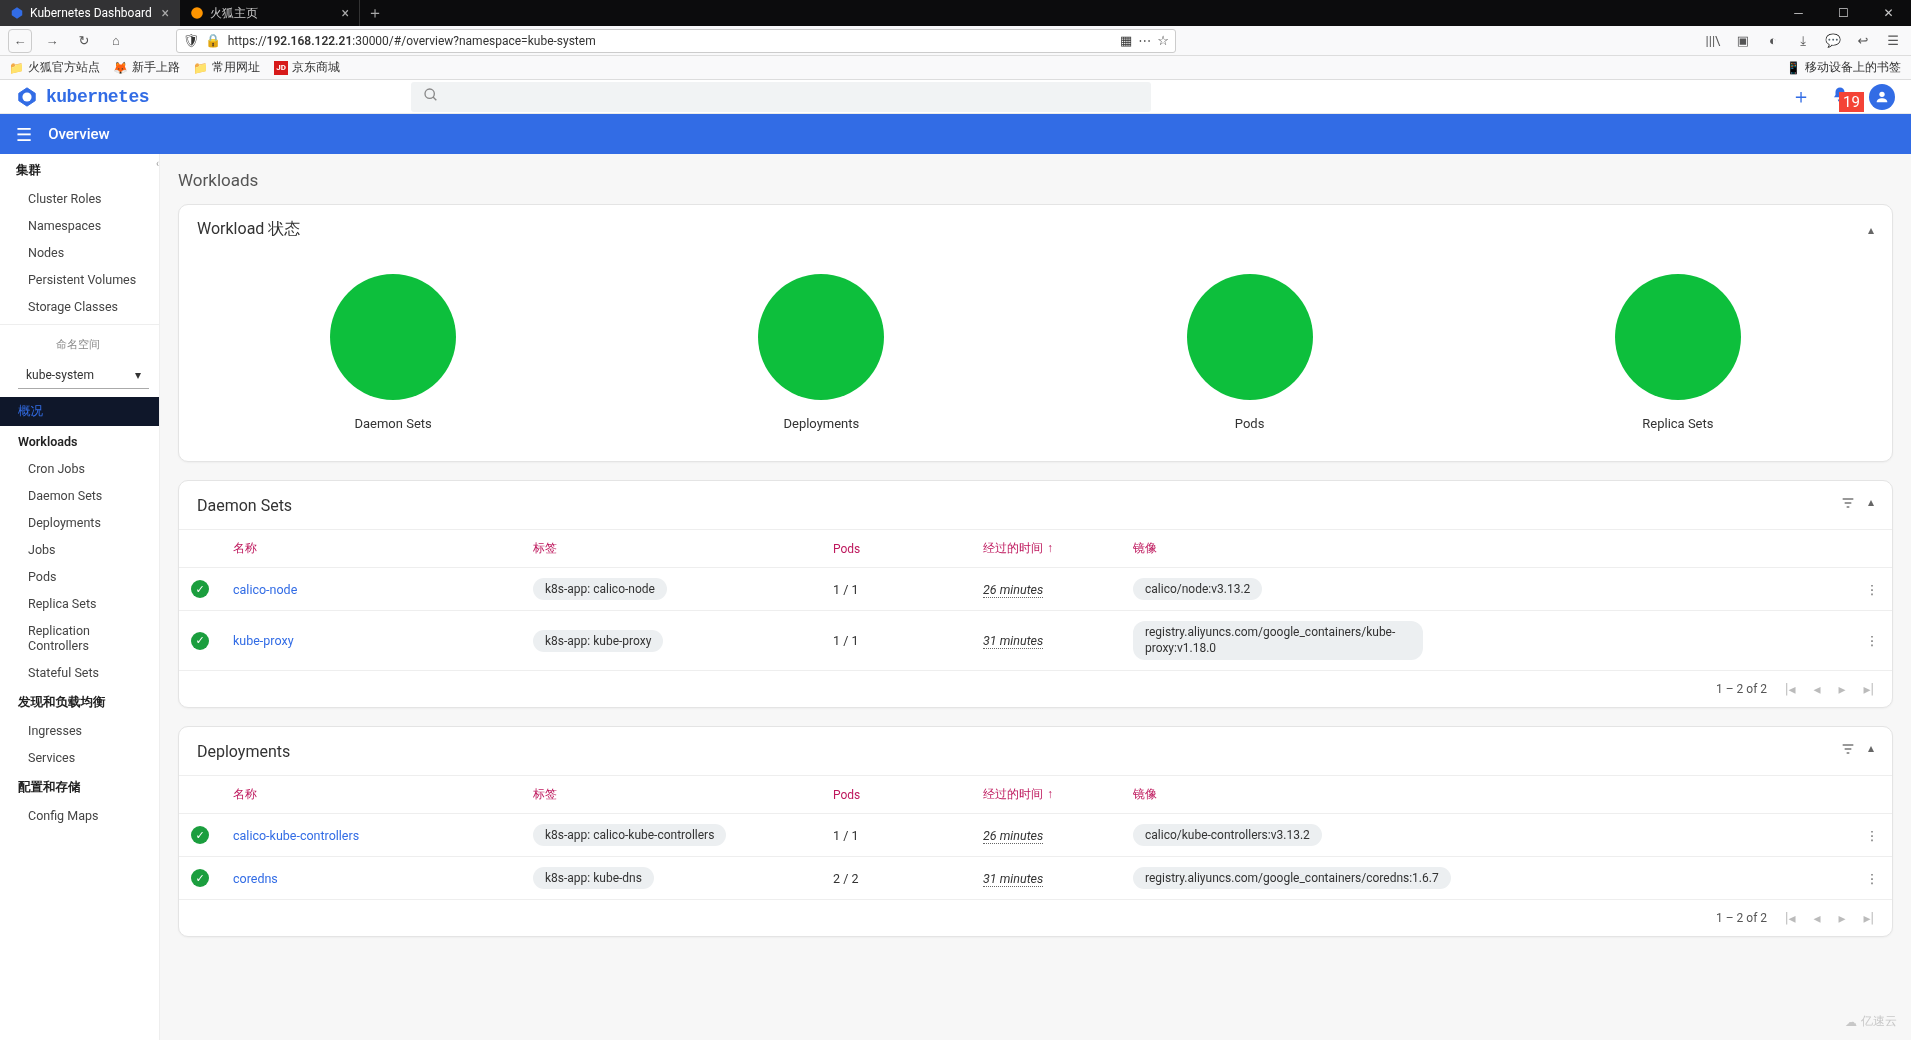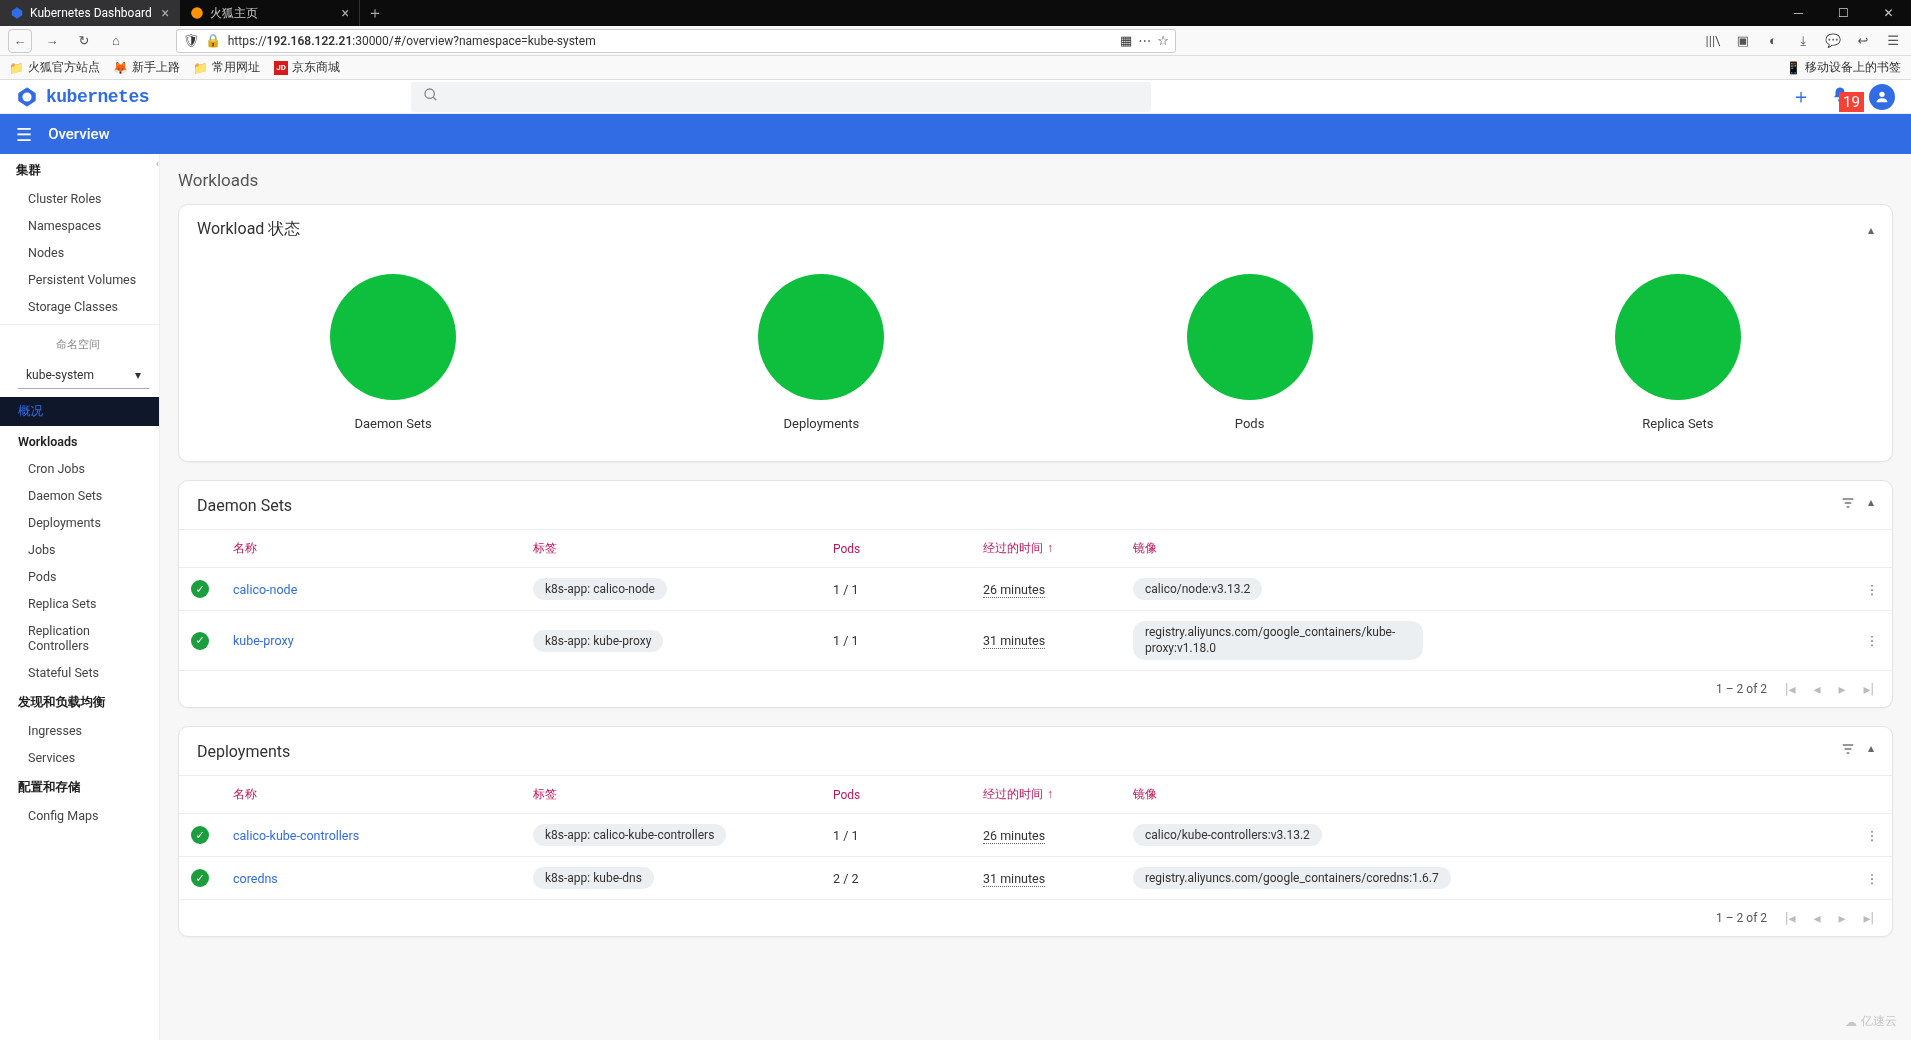--- a/index.html
+++ b/index.html
@@ -71,21 +71,21 @@
 .status-label { font-size: 13px; color: #333; }
 
 .table { width: 100%; border-collapse: collapse; }
 .table th { text-align: left; font-weight: 400; color: #be185d; font-size: 12px; padding: 10px 12px; border-top: 1px solid #eee; }
 .table td { padding: 10px 12px; font-size: 12.5px; border-top: 1px solid #eee; vertical-align: middle; }
 .table th.sort { }
 .sort-arrow { font-size: 12px; margin-left: 4px; }
 .status-dot { width: 18px; height: 18px; border-radius: 50%; background: #1b9e3e; display: inline-flex; align-items: center; justify-content: center; color: #fff; font-size: 11px; }
 .name-link { color: #326ce5; text-decoration: none; }
 .chip { display: inline-block; background: #eceff1; border-radius: 12px; padding: 4px 12px; font-size: 12px; color: #333; }
-.elapsed { border-bottom: 1px dotted #666; }
+.elapsed { border-bottom: 1px dotted #666; font-style: italic; }
 .row-menu { color: #666; cursor: pointer; text-align: center; font-size: 16px; }
 .pager { display: flex; align-items: center; justify-content: flex-end; gap: 18px; padding: 10px 18px; color: #555; font-size: 12px; border-top: 1px solid #eee; }
 .pager-btn { color: #bbb; font-size: 14px; cursor: pointer; }
 
 .col-status { width: 34px; }
 .col-name { width: 300px; }
 .col-labels { width: 300px; }
 .col-pods { width: 150px; }
 .col-elapsed { width: 150px; }
 .col-image { }

